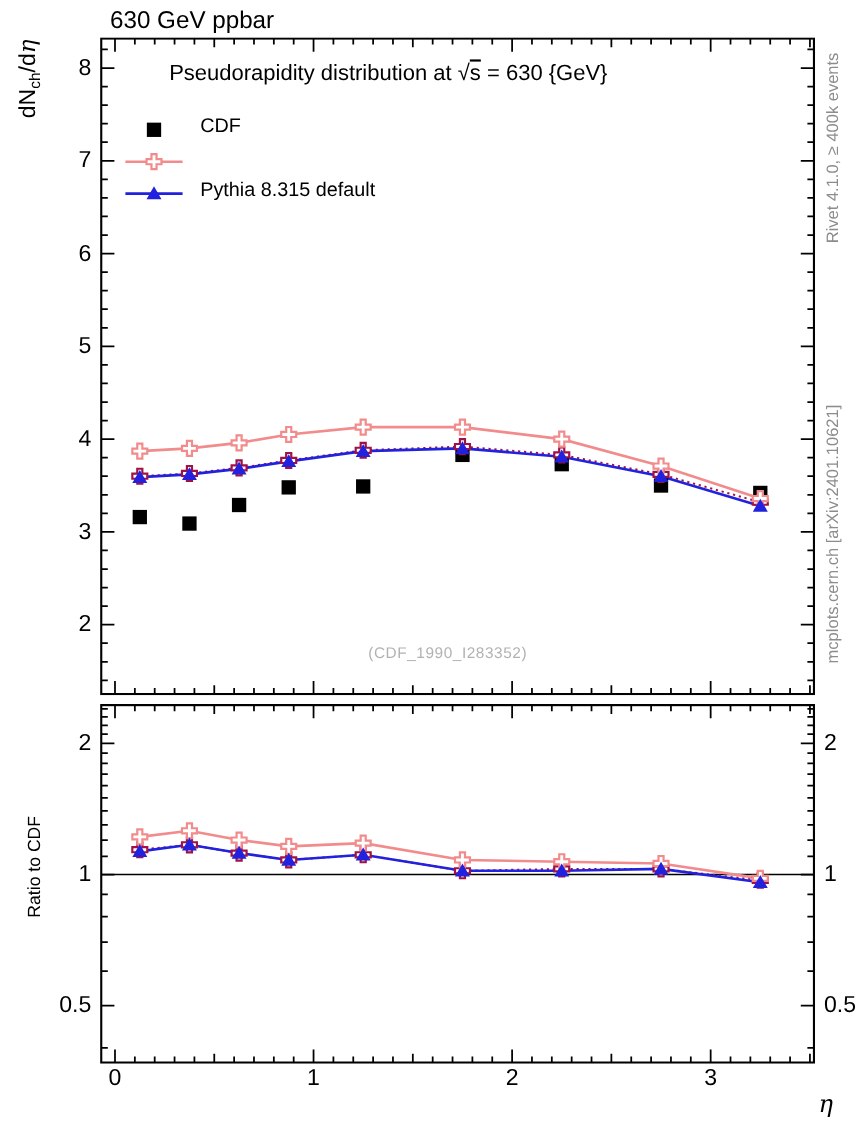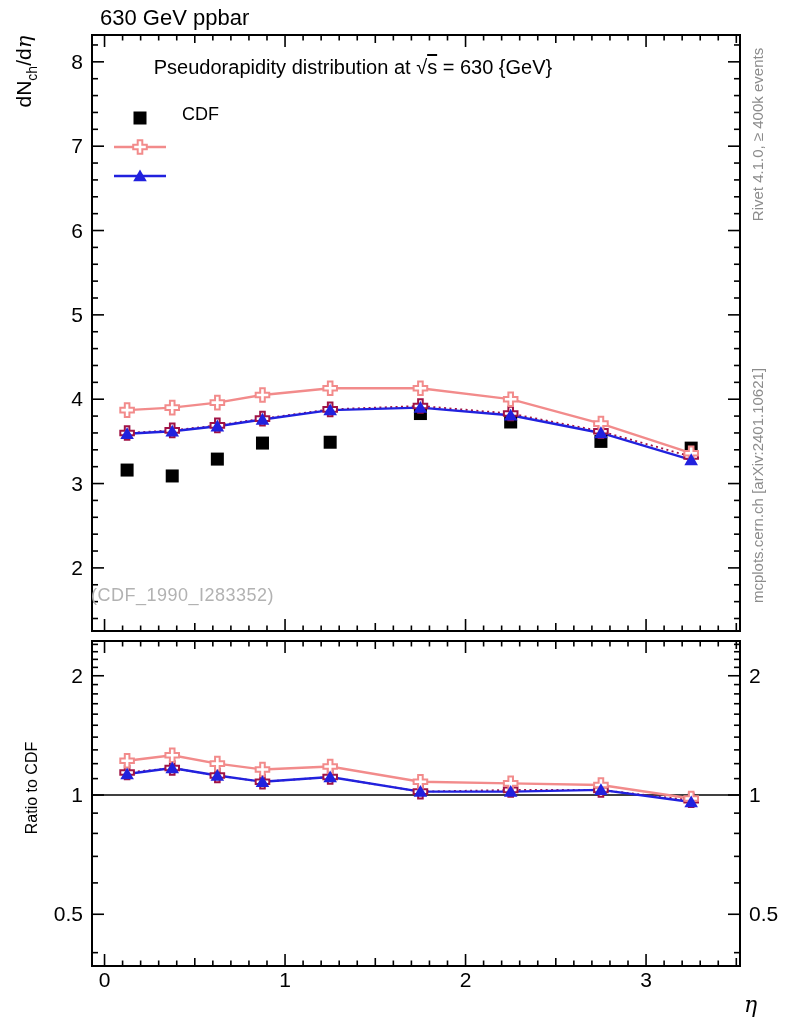--- a/index.html
+++ b/index.html
@@ -8,22 +8,22 @@
   .hdr{position:absolute;top:5px;font-size:22px;}
   #hdr-left{left:100px;}
   #hdr-right{left:441px;width:300px;text-align:right;}
   #main-svg{position:absolute;left:91px;top:34px;}
   #ratio-svg{position:absolute;left:91px;top:640px;}
   #plot-title{position:absolute;left:91px;top:56px;width:524px;text-align:center;font-size:20px;}
   .overline{text-decoration:overline;}
   #legend{position:absolute;left:112px;top:104px;}
   .legend-item{display:flex;align-items:flex-start;height:29px;}
   .llabel{margin-left:14px;font-size:18px;white-space:nowrap;}
-  #watermark{position:absolute;left:91px;top:585px;width:632px;text-align:left;
-             font-size:18px;color:#b2b2b2;letter-spacing:.5px;}
+  #watermark{position:absolute;left:91px;top:585px;width:632px;text-align:center;
+             font-size:14px;color:#b2b2b2;letter-spacing:.5px;}
   .vlabel{position:absolute;width:400px;text-align:center;transform:rotate(-90deg);
           white-space:nowrap;}
   #ylabel-main{left:-174px;top:58px;font-size:21px;}
   #ylabel-main sub{font-size:14px;}
   #ylabel-ratio{left:-168px;top:779px;font-size:16px;}
   #note-top{left:557px;top:126px;font-size:15px;color:#8c8c8c;}
   #note-bottom{left:557px;top:477px;font-size:15px;color:#8c8c8c;}
   .greek{font-family:"DejaVu Serif",serif;font-style:italic;}
   .tick-label{position:absolute;font-size:21px;line-height:22px;}
   #eta-label{position:absolute;left:744px;top:992px;font-size:22px;}
@@ -383,20 +383,21 @@
       <span class="lmark"><svg width="56" height="28">
             <line x1="2" y1="14" x2="54" y2="14" fill="none" stroke="#f28b8b" stroke-width="2.4"></line>
             <path d="M21.2 11.7L25.7 11.7L25.7 7.2L30.3 7.2L30.3 11.7L34.8 11.7L34.8 16.3L30.3 16.3L30.3 20.8L25.7 20.8L25.7 16.3L21.2 16.3Z" fill="#ffffff" stroke="#f28b8b" stroke-width="2"></path>
           </svg></span>
     </div>
     <div class="legend-item">
       <span class="lmark"><svg width="56" height="28">
             <line x1="2" y1="14" x2="54" y2="14" fill="none" stroke="#2121de" stroke-width="2.4"></line>
             <path d="M28 7.4L34.8 19.2L21.2 19.2Z" fill="#2121de"></path>
           </svg></span>
+      <span class="llabel">Pythia 8.315 default</span>
     </div>
   </div>
 
   <div id="watermark">(CDF_1990_I283352)</div>
 
   <div class="vlabel" id="ylabel-ratio">Ratio to CDF</div>
   <div class="vlabel" id="note-top">Rivet 4.1.0, ≥ 400k events</div>
   <div class="vlabel" id="note-bottom">mcplots.cern.ch [arXiv:2401.10621]</div>
 
   <div id="eta-label" class="greek">η</div>

